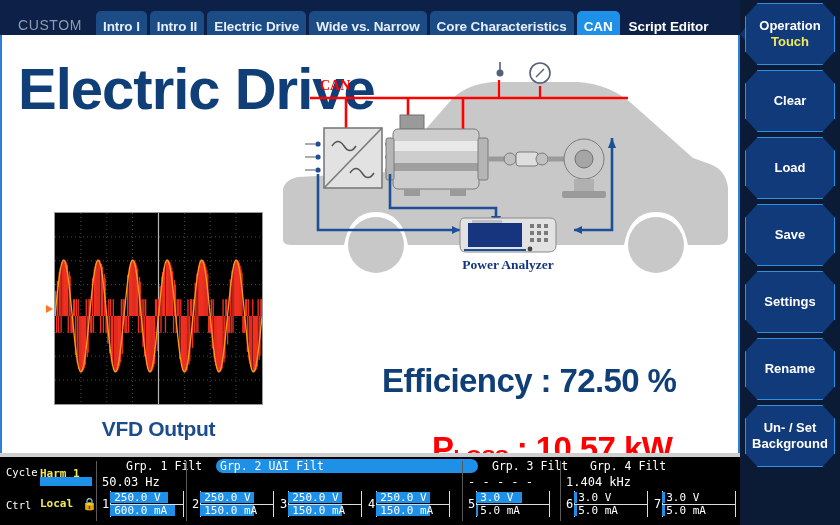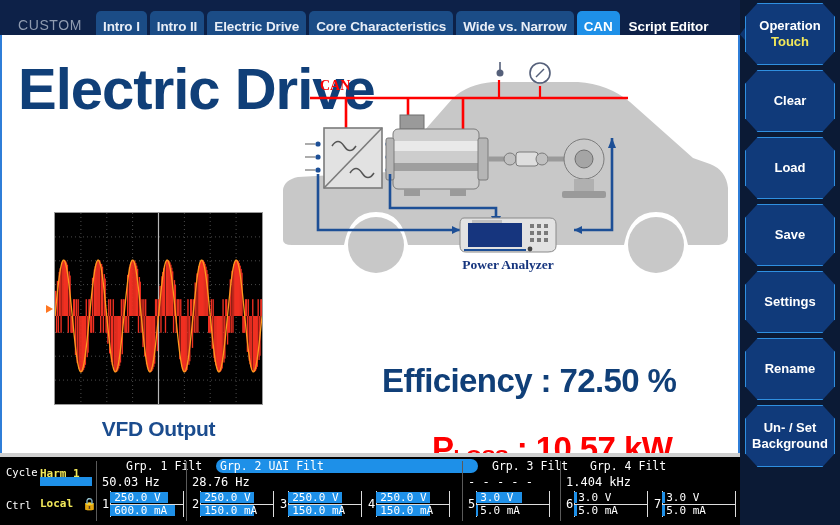--- a/index.html
+++ b/index.html
@@ -187,22 +187,22 @@
 </head>
 <body>
 
 <div id="app">
 
   <div id="tabbar">
     <div id="custom-label">CUSTOM</div>
     <div class="tab">Intro I</div>
     <div class="tab">Intro II</div>
     <div class="tab">Electric Drive</div>
+    <div class="tab">Wide vs. Narrow</div>
     <div class="tab">Core Characteristics</div>
-    <div class="tab">Wide vs. Narrow</div>
     <div class="tab active">CAN</div>
     <div class="tab plain">Script Editor</div>
   </div>
 
   <div id="content">
 
     <div id="page-title">Electric Drive</div>
 
     <div id="car-wrap">
       <svg id="car-svg" width="460" height="260" viewBox="0 0 460 260">
@@ -640,21 +640,20 @@
             <span class="axis"></span>
           <div class="rowv"><span class="fill" style="width:78%"></span><span class="txt">250.0 V</span></div>
           <div class="rowi"><span class="fill" style="width:88%"></span><span class="txt">600.0 mA</span></div>
         </span>
       </div>
     </div>
     <div class="vdiv" style="left:186px"></div>
 
     <div class="col" style="left:192px; width:268px">
       <div class="grp-hdr hl" style="width:262px;">Grp.  2 UΔI  Filt</div>
-      <div class="grp-freq">28.76   Hz</div>
       <div class="chan" style="left:0px; top:32px">
         <span class="num">2</span>
         <span class="stack" style="width:74px">
           <span class="tick l"></span>
             <span class="tick r"></span>
             <span class="axis"></span>
           <div class="rowv"><span class="fill" style="width:72%"></span><span class="txt">250.0 V</span></div>
           <div class="rowi"><span class="fill" style="width:72%"></span><span class="txt">150.0 mA</span></div>
         </span>
       </div>

